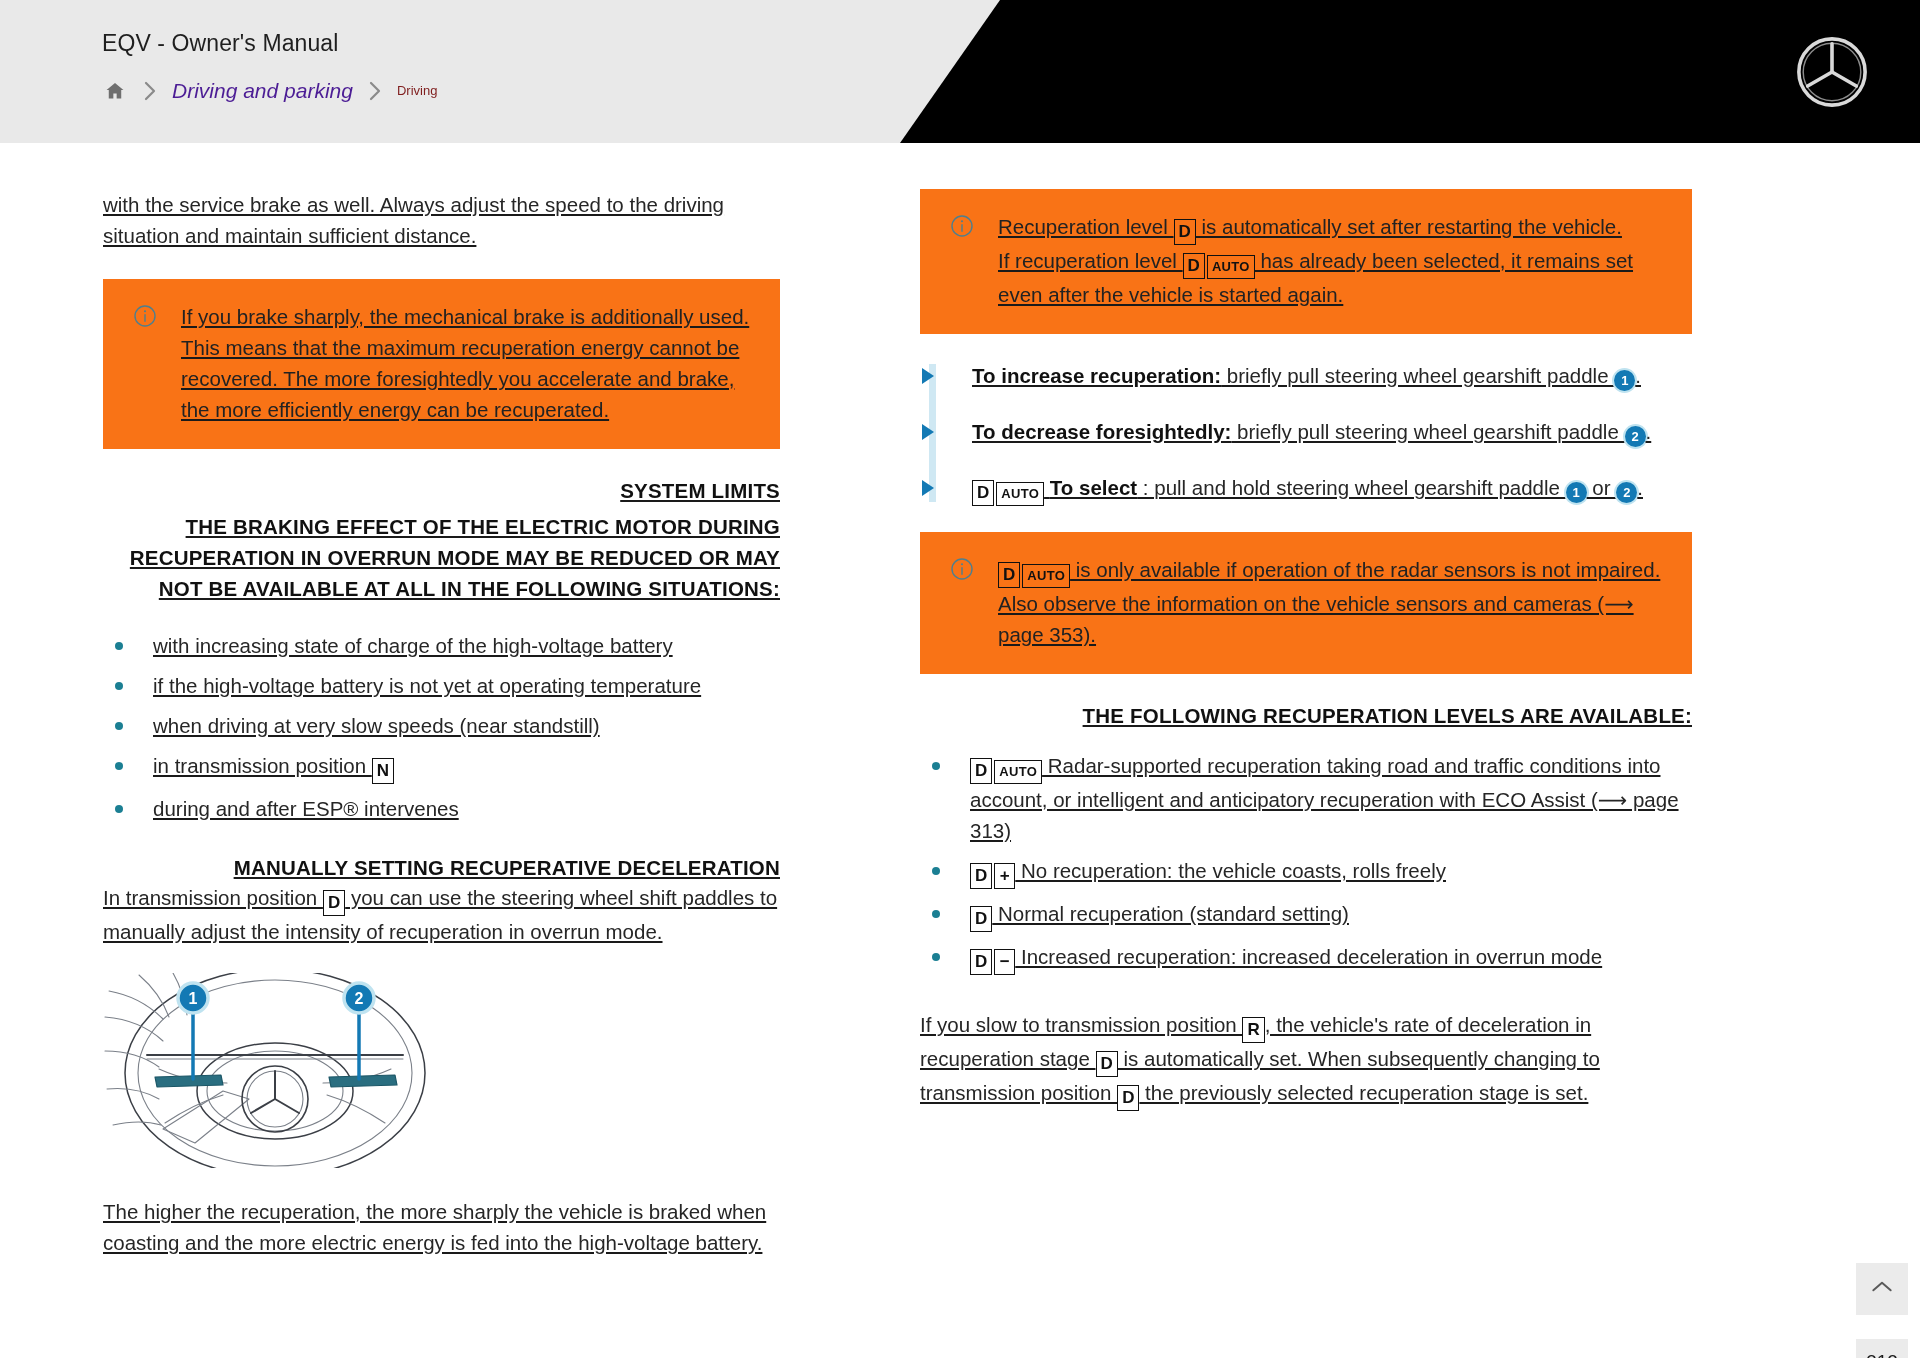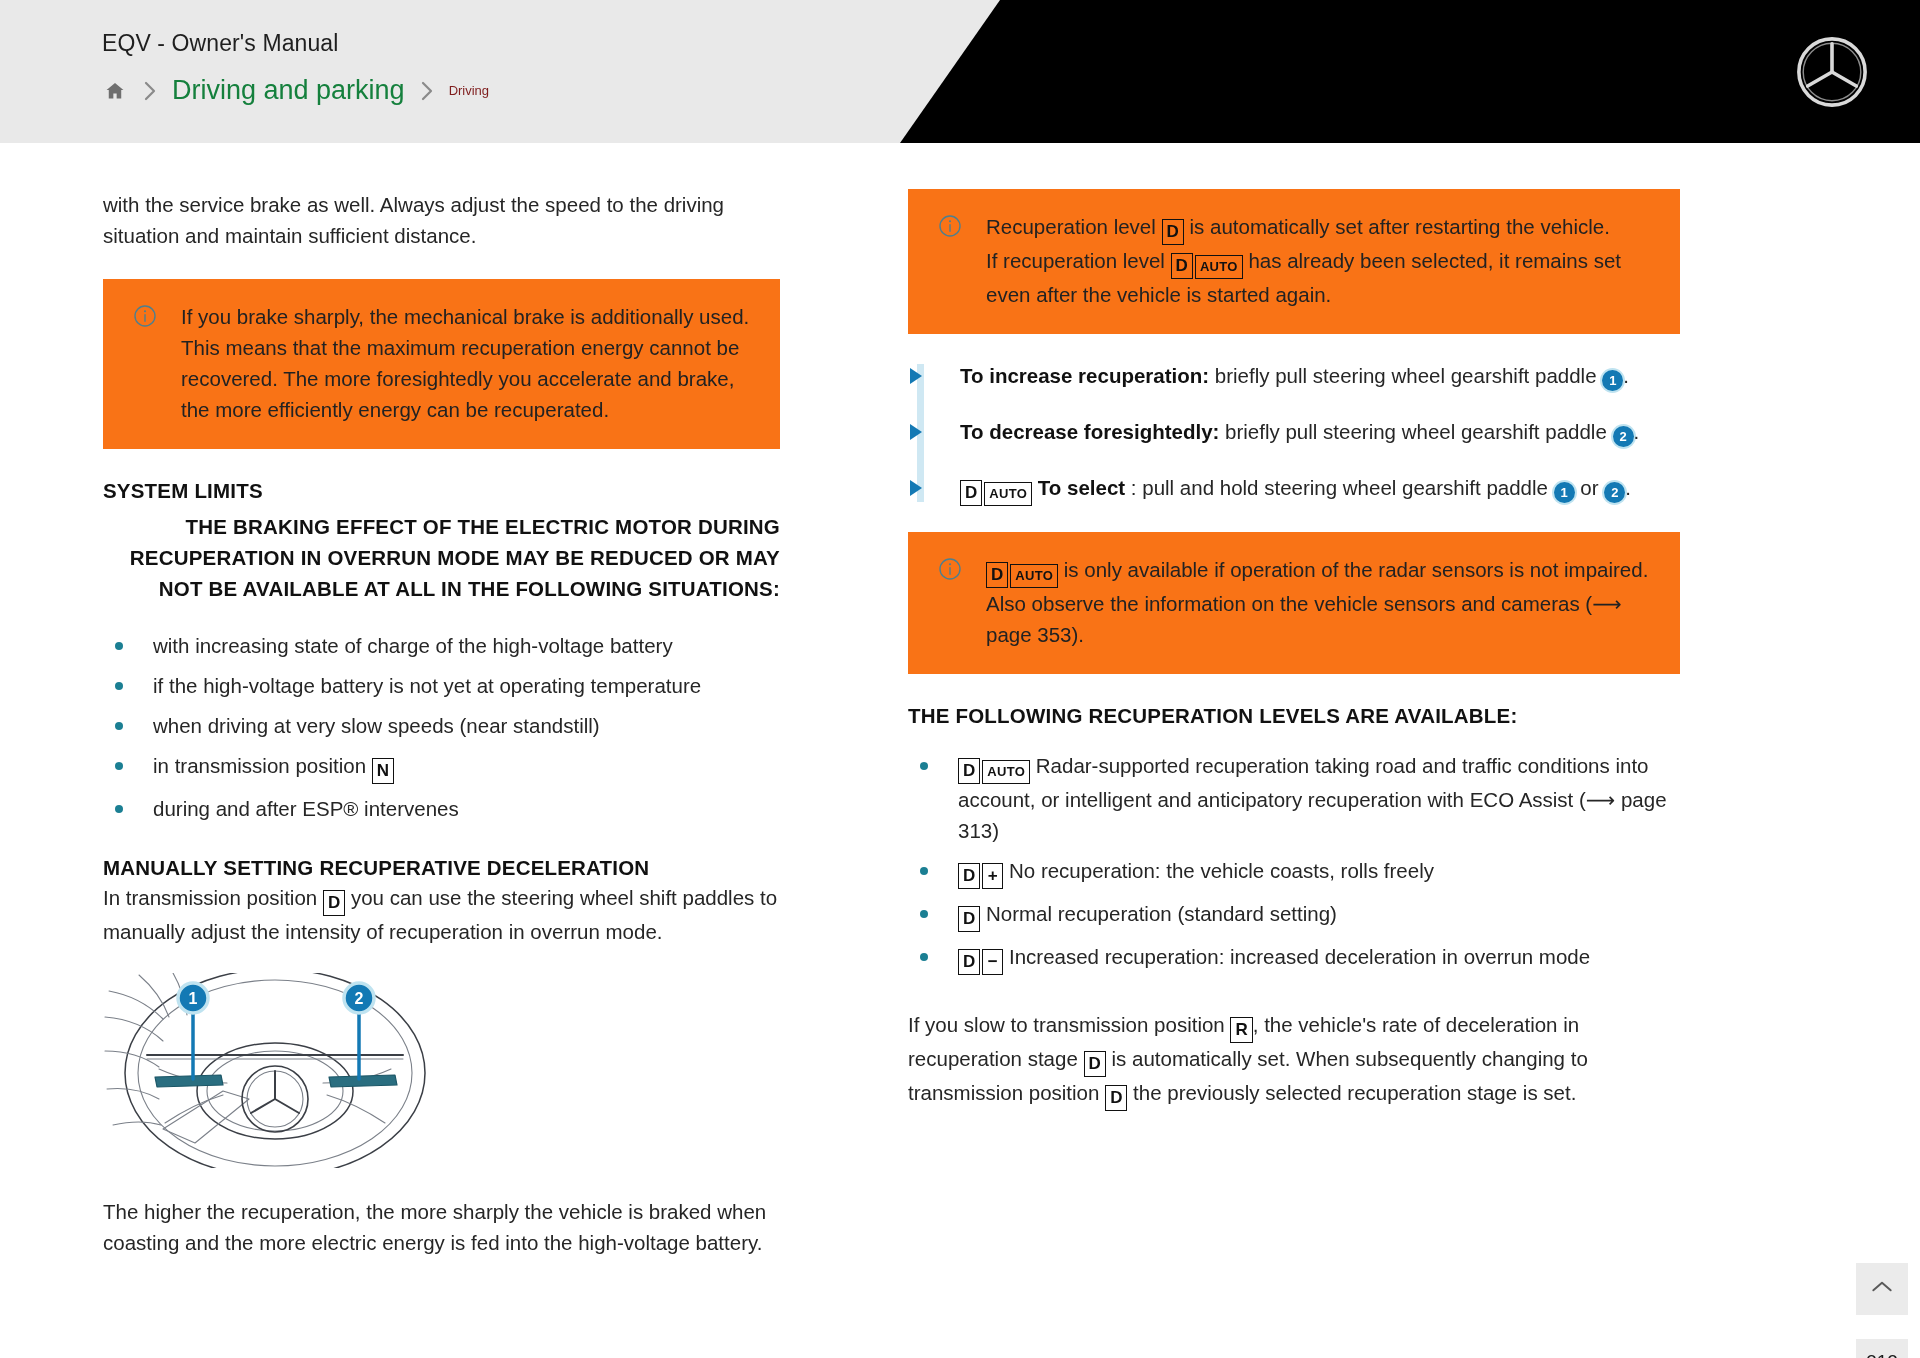--- a/index.html
+++ b/index.html
@@ -53,23 +53,24 @@
   .bc-sep {
     display: inline-flex;
     align-items: center;
     justify-content: center;
     width: 44px; height: 26px;
     color: #8a8a8a;
     font-size: 22px;
     font-weight: 300;
   }
   .bc-link {
-    font-size: 27px;
-    color: #15803d;
+    font-size: 21px;
+    color: #4c1d95;
     white-space: nowrap;
+    font-style: italic;
   }
   .bc-current {
     font-size: 13px;
     color: #7f1d1d;
     white-space: nowrap;
   }
   .star-logo {
     position: absolute;
     top: 36px; right: 52px;
     width: 72px; height: 72px;
@@ -82,21 +83,22 @@
     width: 1920px;
     height: 1215px;
     background: #fff;
   }
   .columns {
     position: absolute;
     top: 46px;
     left: 0;
     width: 1920px;
     display: flex;
-    gap: 0;
+    gap: 12px;
+    text-decoration: underline;
   }
   .col-left  { width: 820px; padding-left: 103px; padding-right: 40px; }
   .col-right { width: 1060px; padding-left: 88px; padding-right: 200px; }
 
   p, li, .body-text {
     font-size: 20.5px;
     line-height: 31px;
     color: #262626;
   }
 
@@ -117,20 +119,21 @@
     line-height: 31px;
     color: #222;
   }
 
   h3.sec-head {
     font-size: 20.5px;
     font-weight: bold;
     letter-spacing: 0.2px;
     color: #111;
     text-transform: uppercase;
+    text-align: right;
   }
   h3.sec-head2 {
     font-size: 20.5px;
     font-weight: bold;
     letter-spacing: 0.2px;
     color: #111;
     text-transform: uppercase;
     line-height: 31px;
     text-align: right;
   }

